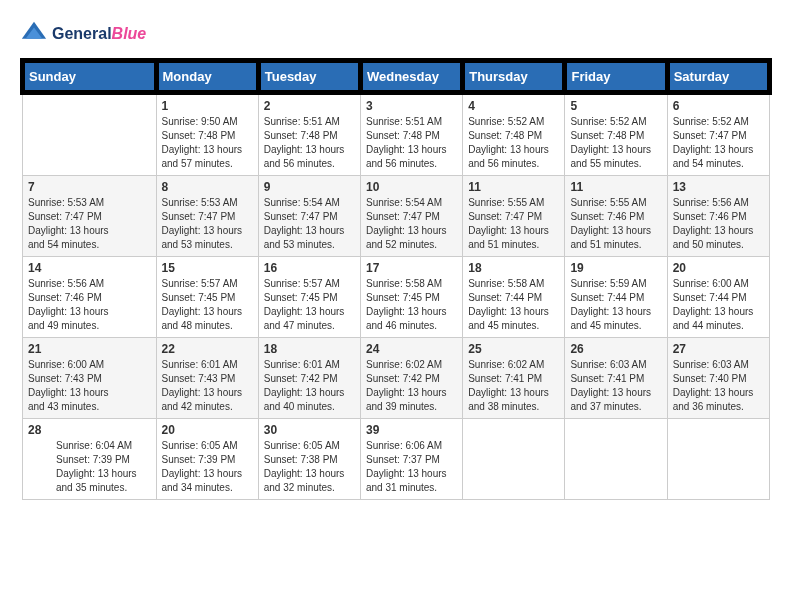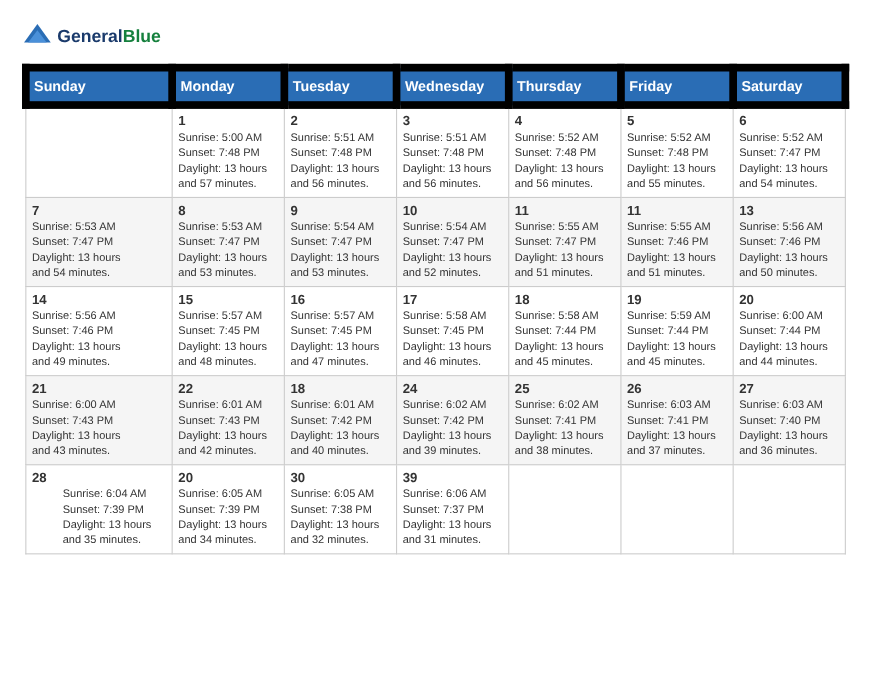--- a/index.html
+++ b/index.html
@@ -21,21 +21,22 @@
       align-items: center;
       gap: 4px;
     }
     .logo-text {
       font-size: 16px;
       font-weight: bold;
       color: #1a3a6b;
       line-height: 1.2;
     }
     .logo-text span {
-      color: #15803d;
+      color: #ec4899;
+      font-style: italic;
     }
     .logo-icon {
       width: 28px;
       height: 28px;
     }
     .title-block {
       text-align: right;
     }
     .month-title {
       font-size: 36px;
@@ -51,21 +52,21 @@
       border-collapse: collapse;
       font-size: 11px;
     }
     thead tr th {
       background: #2a6db5;
       color: #fff;
       padding: 6px 4px;
       text-align: left;
       font-size: 13px;
       font-weight: bold;
-      border: 7px solid #000000;
+      border: 5px solid #000000;
     }
     tbody tr td {
       border: 1px solid #ccc;
       vertical-align: top;
       padding: 4px 5px;
       min-height: 70px;
       height: 80px;
       color: #333;
     }
     tbody tr:nth-child(even) td {
@@ -115,21 +116,21 @@
         <th>Thursday</th>
         <th>Friday</th>
         <th>Saturday</th>
       </tr>
   </thead>
   <tbody id="calendar-body">
       <tr>
         <td></td>
         <td>
           <span class="day-number">1</span>
-          <div class="day-info" style="white-space: pre-line;">Sunrise: 5:00 AM
+          <div class="day-info" style="white-space: pre-line;">Sunrise: 9:50 AM
 Sunset: 7:48 PM
 Daylight: 13 hours
 and 57 minutes.</div>
         </td>
         <td>
           <span class="day-number">2</span>
           <div class="day-info" style="white-space: pre-line;">Sunrise: 5:51 AM
 Sunset: 7:48 PM
 Daylight: 13 hours
 and 56 minutes.</div>

